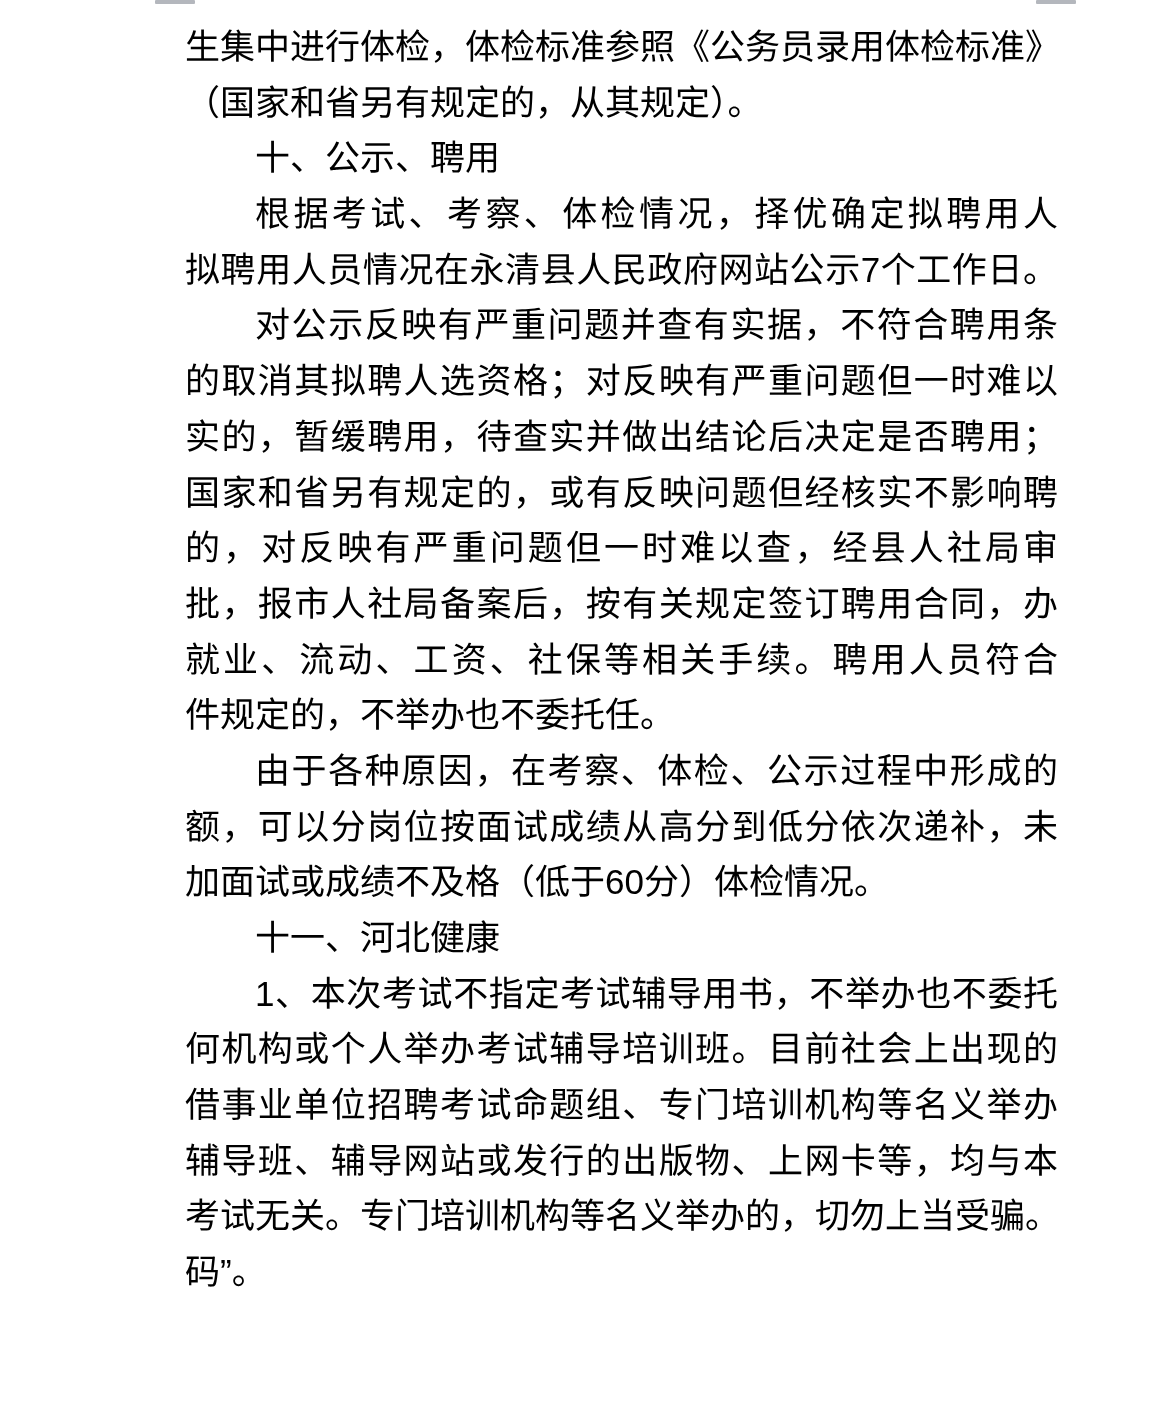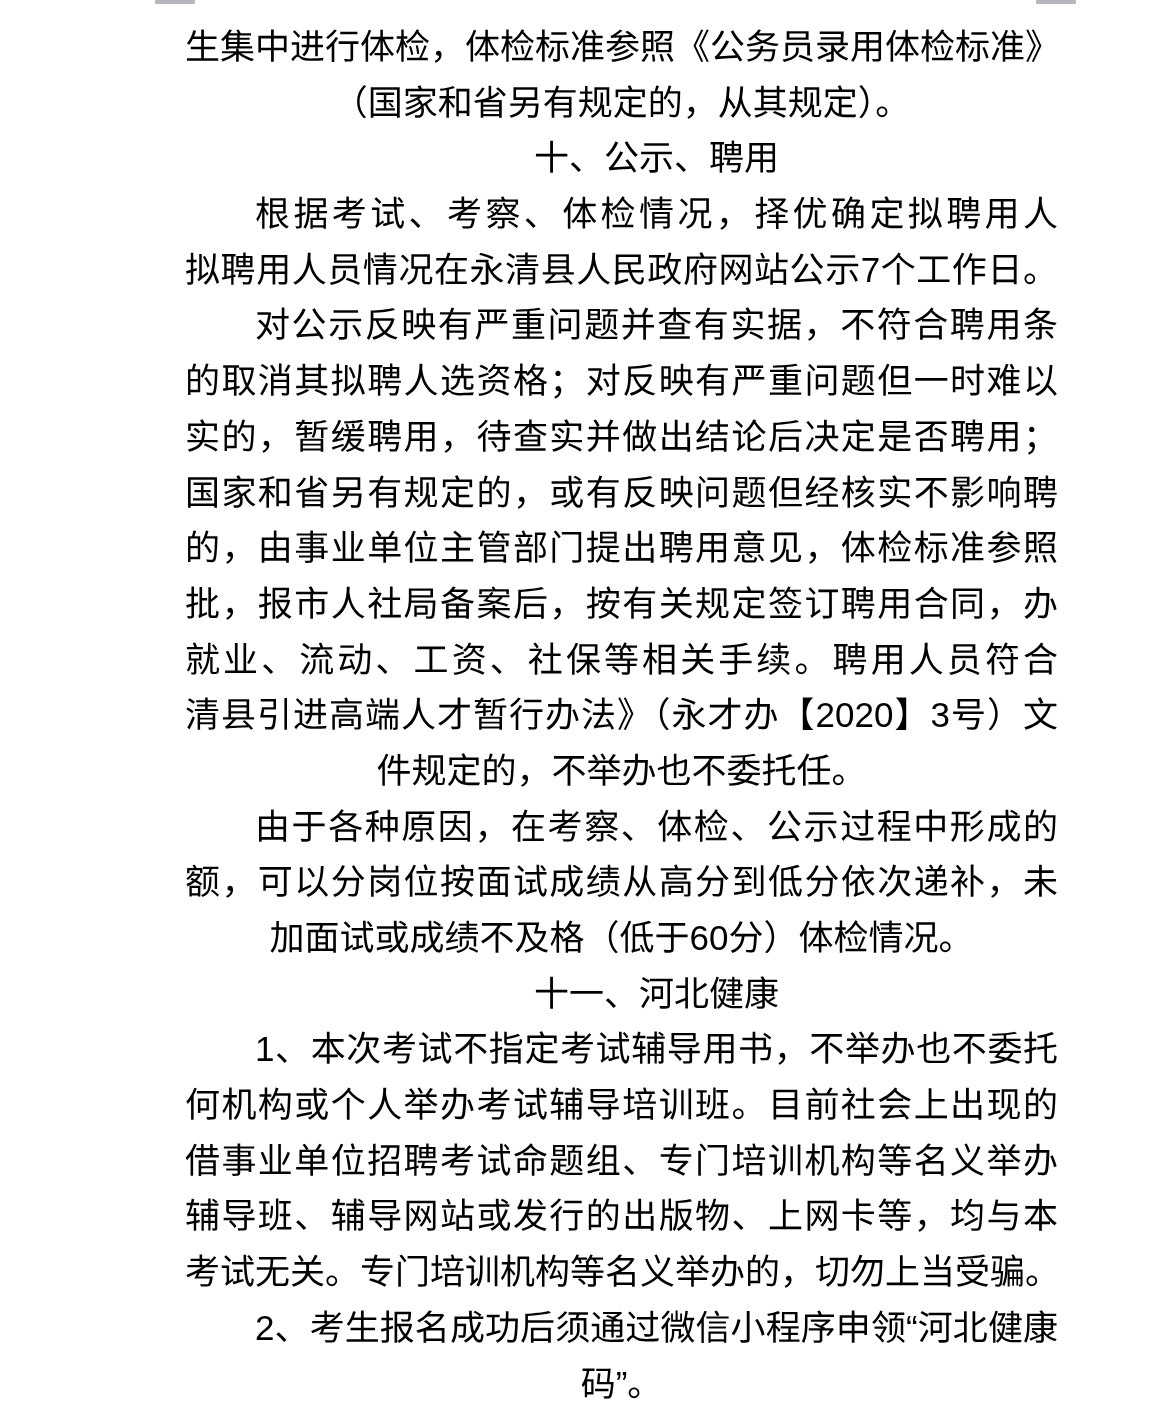--- a/index.html
+++ b/index.html
@@ -39,21 +39,21 @@
     top: 8px;
     width: 873px;
     padding-top: 11px;
   }
   .line {
     font-size: 35px;
     line-height: 55.7px;
     height: 55.7px;
     white-space: nowrap;
     letter-spacing: 0px;
-    text-align: center;
+    text-align: left;
     color: #000000;
     font-weight: 500;
   }
   .line.indent {
     padding-left: 70px;
   }
   .line.full {
     white-space: normal;
     text-align: justify;
     text-align-last: justify;
@@ -70,30 +70,28 @@
   <div class="doc-body">
       <div class="line full">生集中进行体检，体检标准参照《公务员录用体检标准》</div>
       <div class="line">（国家和省另有规定的，从其规定）。</div>
       <div class="line indent">十、公示、聘用</div>
       <div class="line indent full">根据考试、考察、体检情况，择优确定拟聘用人员，</div>
       <div class="line full">拟聘用人员情况在永清县人民政府网站公示7个工作日。</div>
       <div class="line indent full">对公示反映有严重问题并查有实据，不符合聘用条件</div>
       <div class="line full">的取消其拟聘人选资格；对反映有严重问题但一时难以查</div>
       <div class="line full">实的，暂缓聘用，待查实并做出结论后决定是否聘用；对</div>
       <div class="line full">国家和省另有规定的，或有反映问题但经核实不影响聘用</div>
-      <div class="line full">的，由事业单位主管部门提出聘用意见，体检标准参照</div>
+      <div class="line full">的，对反映有严重问题但一时难以查，经县人社局审</div>
       <div class="line full">批，报市人社局备案后，按有关规定签订聘用合同，办理</div>
       <div class="line full">就业、流动、工资、社保等相关手续。聘用人员符合《永</div>
-      <div class="line full">清县引进高端人才暂行办法》（永才办【2020】3号）文</div>
       <div class="line">件规定的，不举办也不委托任。</div>
       <div class="line indent full">由于各种原因，在考察、体检、公示过程中形成的缺</div>
       <div class="line full">额，可以分岗位按面试成绩从高分到低分依次递补，未参</div>
       <div class="line">加面试或成绩不及格（低于60分）体检情况。</div>
       <div class="line indent">十一、河北健康</div>
       <div class="line indent full">1、本次考试不指定考试辅导用书，不举办也不委托任</div>
       <div class="line full">何机构或个人举办考试辅导培训班。目前社会上出现的假</div>
       <div class="line full">借事业单位招聘考试命题组、专门培训机构等名义举办的</div>
       <div class="line full">辅导班、辅导网站或发行的出版物、上网卡等，均与本次</div>
       <div class="line">考试无关。专门培训机构等名义举办的，切勿上当受骗。</div>
-      <div class="line indent full">2、考生报名成功后须通过微信小程序申领“河北健康</div>
       <div class="line">码”。</div>
     </div>
 </div>
 
 </body></html>

